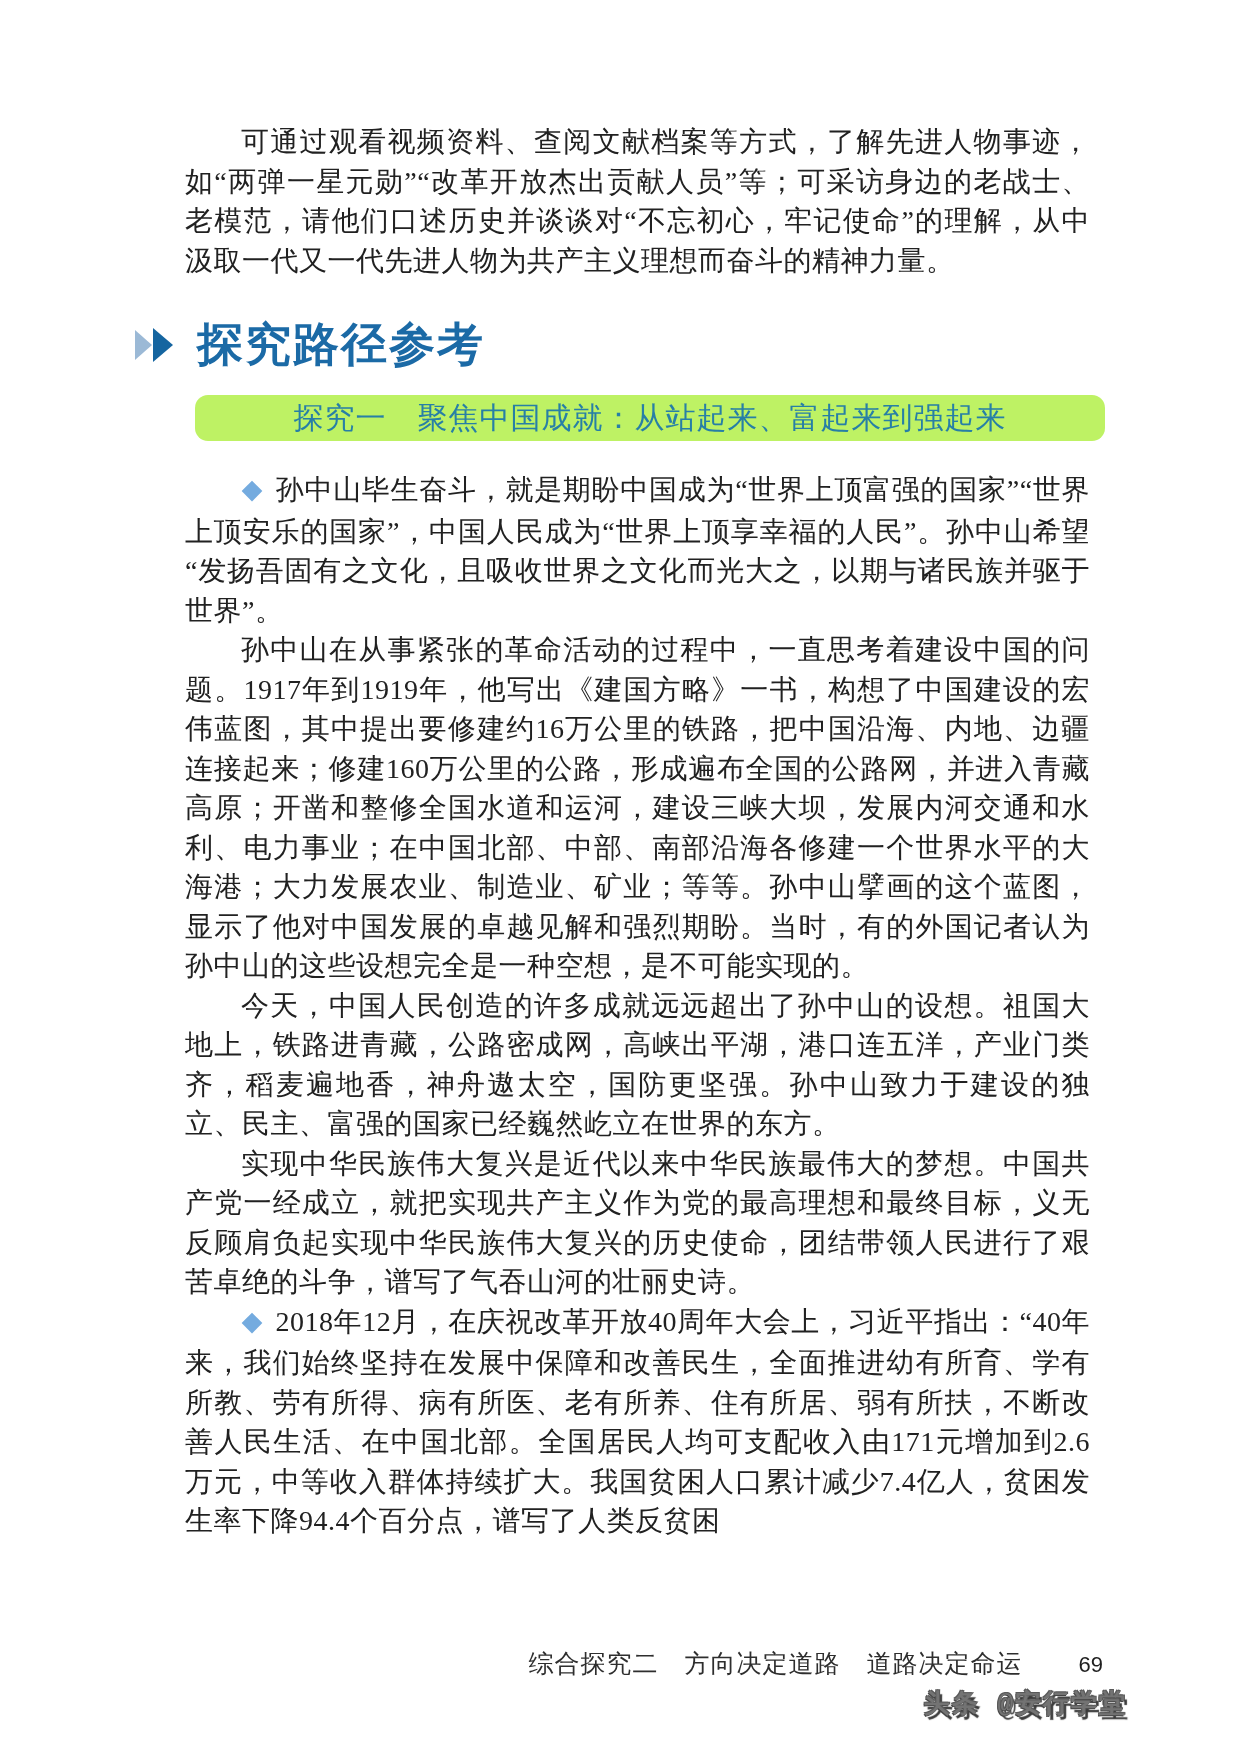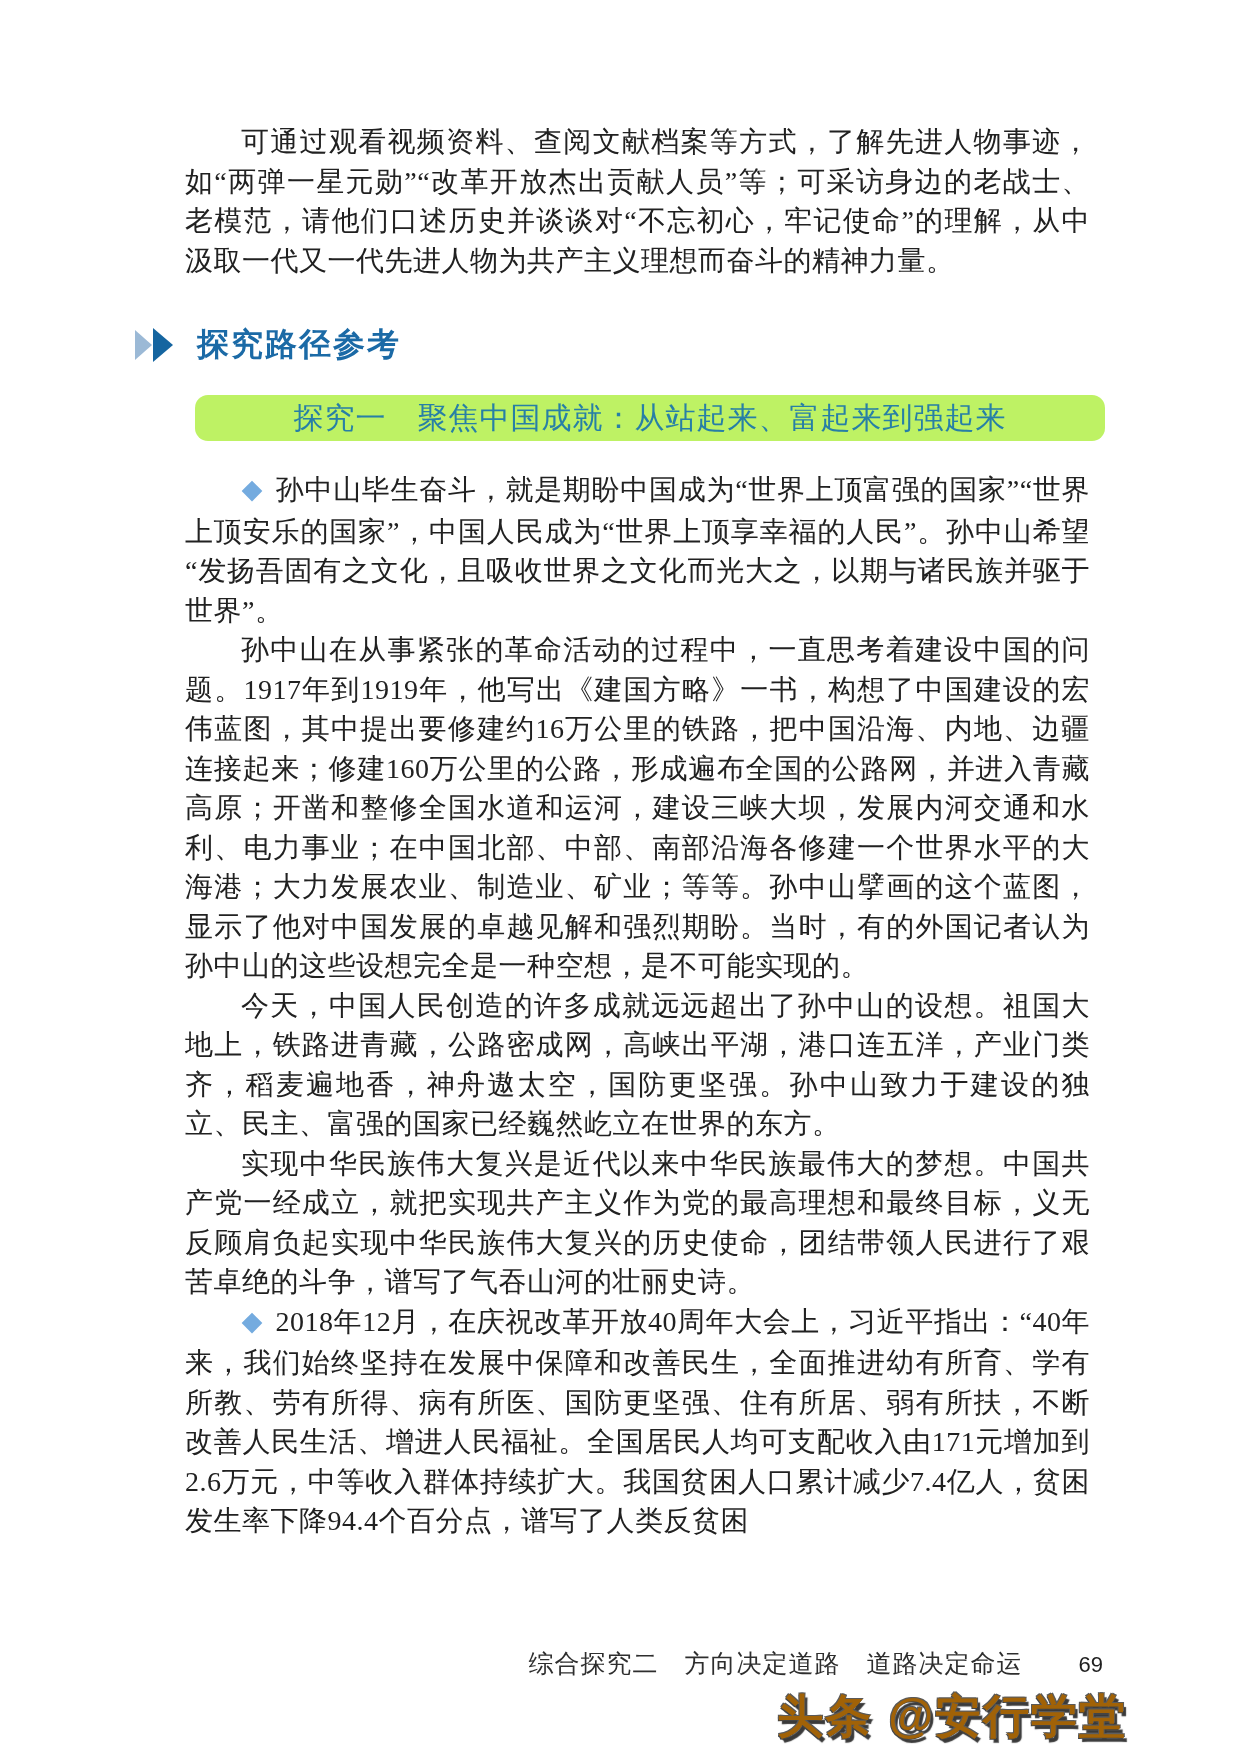--- a/index.html
+++ b/index.html
@@ -45,21 +45,21 @@
   .tri{
     width:0;height:0;
     border-top:15px solid transparent;
     border-bottom:15px solid transparent;
   }
   .tri-light{border-left:17px solid #9bb9d6;}
   .tri-dark{border-left:20px solid #1565a0;margin-left:1px;border-top-width:17px;border-bottom-width:17px;}
   .section-title{
     font-family:"Liberation Sans", sans-serif;
     font-weight:bold;
-    font-size:32px;
+    font-size:46px;
     color:#1b6aa6;
     letter-spacing:2px;
   }
   .banner{
     margin-top:29px;
     margin-left:10px;
     width:910px;
     height:46px;
     background:#bef264;
     border-radius:13px;
@@ -86,25 +86,25 @@
   .footer-part{margin-left:26px;letter-spacing:1px;}
   .footer-page{
     margin-left:56px;
     font-family:"Liberation Sans", sans-serif;
     font-size:22px;
     color:#1f1f1f;
   }
   .watermark{
     position:absolute;
     right:24px;top:1686px;
-    font-family:Liberation Sans, sans-serif;
+    font-family:Liberation Mono, monospace;
     font-weight:bold;
-    font-size:46px;
+    font-size:26px;
     letter-spacing:2px;
-    color:#a16207;
+    color:#737373;
     text-shadow:
       -1px -1px 0 #5a5a5a,
       1px -1px 0 #5a5a5a,
       -1px 1px 0 #444444,
       3px 4px 1px #3a3a3a;
   }
 </style>
 </head>
 <body>
 
@@ -128,21 +128,21 @@
     </div>
 
     <p class="para p-after-banner"><span class="diamond">◆</span><span>孙中山毕生奋斗，就是期盼中国成为“世界上顶富强的国家”“世界上顶安乐的国家”，中国人民成为“世界上顶享幸福的人民”。孙中山希望“发扬吾固有之文化，且吸收世界之文化而光大之，以期与诸民族并驱于世界”。</span></p>
 
     <p class="para">孙中山在从事紧张的革命活动的过程中，一直思考着建设中国的问题。1917年到1919年，他写出《建国方略》一书，构想了中国建设的宏伟蓝图，其中提出要修建约16万公里的铁路，把中国沿海、内地、边疆连接起来；修建160万公里的公路，形成遍布全国的公路网，并进入青藏高原；开凿和整修全国水道和运河，建设三峡大坝，发展内河交通和水利、电力事业；在中国北部、中部、南部沿海各修建一个世界水平的大海港；大力发展农业、制造业、矿业；等等。孙中山擘画的这个蓝图，显示了他对中国发展的卓越见解和强烈期盼。当时，有的外国记者认为孙中山的这些设想完全是一种空想，是不可能实现的。</p>
 
     <p class="para">今天，中国人民创造的许多成就远远超出了孙中山的设想。祖国大地上，铁路进青藏，公路密成网，高峡出平湖，港口连五洋，产业门类齐，稻麦遍地香，神舟遨太空，国防更坚强。孙中山致力于建设的独立、民主、富强的国家已经巍然屹立在世界的东方。</p>
 
     <p class="para">实现中华民族伟大复兴是近代以来中华民族最伟大的梦想。中国共产党一经成立，就把实现共产主义作为党的最高理想和最终目标，义无反顾肩负起实现中华民族伟大复兴的历史使命，团结带领人民进行了艰苦卓绝的斗争，谱写了气吞山河的壮丽史诗。</p>
 
-    <p class="para"><span class="diamond">◆</span><span>2018年12月，在庆祝改革开放40周年大会上，习近平指出：“40年来，我们始终坚持在发展中保障和改善民生，全面推进幼有所育、学有所教、劳有所得、病有所医、国防更坚强、住有所居、弱有所扶，不断改善人民生活、增进人民福祉。全国居民人均可支配收入由171元增加到2.6万元，中等收入群体持续扩大。我国贫困人口累计减少7.4亿人，贫困发生率下降94.4个百分点，谱写了人类反贫困</span></p>
+    <p class="para"><span class="diamond">◆</span><span>2018年12月，在庆祝改革开放40周年大会上，习近平指出：“40年来，我们始终坚持在发展中保障和改善民生，全面推进幼有所育、学有所教、劳有所得、病有所医、老有所养、住有所居、弱有所扶，不断改善人民生活、在中国北部。全国居民人均可支配收入由171元增加到2.6万元，中等收入群体持续扩大。我国贫困人口累计减少7.4亿人，贫困发生率下降94.4个百分点，谱写了人类反贫困</span></p>
 
   </div>
 
   <div class="footer">
     <span class="footer-part">综合探究二</span>
     <span class="footer-part">方向决定道路</span>
     <span class="footer-part">道路决定命运</span>
     <span class="footer-page">69</span>
   </div>
 

